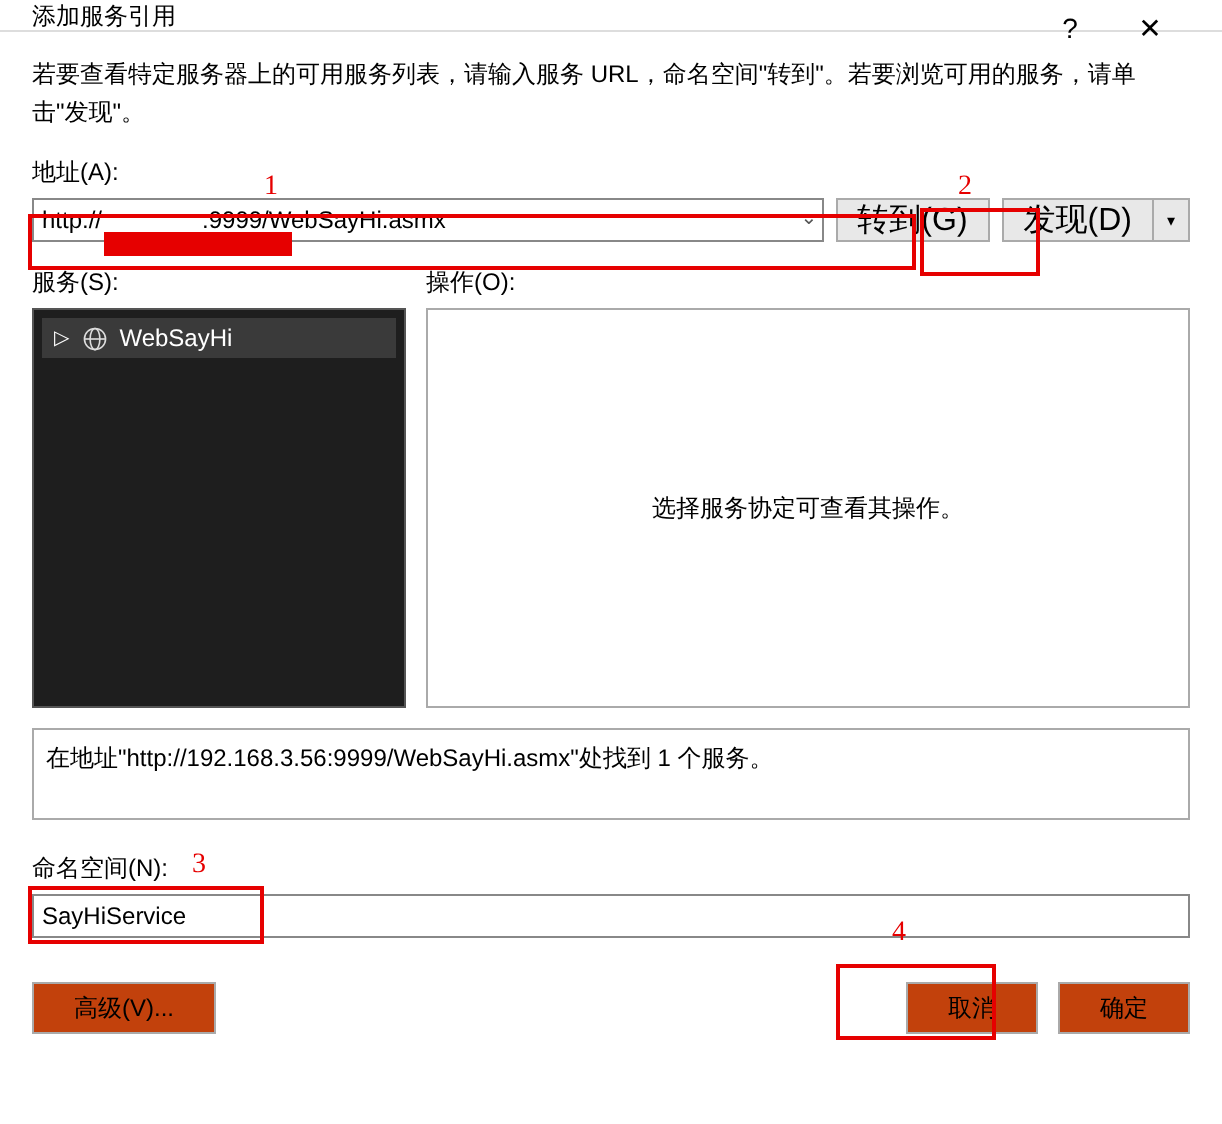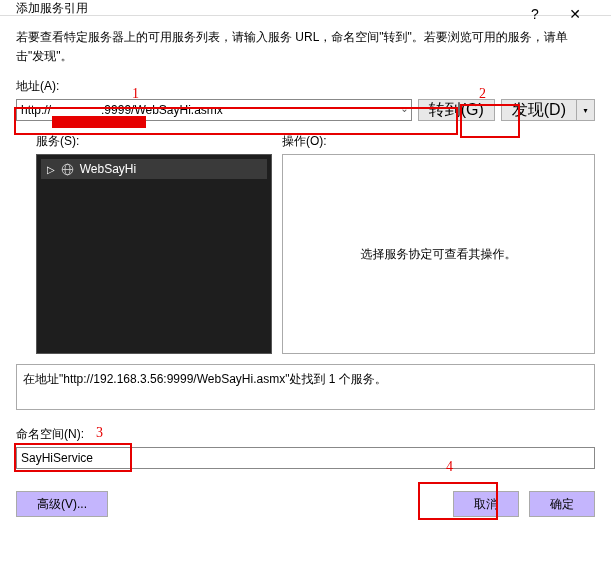--- a/index.html
+++ b/index.html
@@ -88,21 +88,21 @@
     display: flex;
     align-items: center;
     justify-content: center;
     font-size: 8px;
   }
   .panes {
     display: flex;
     gap: 10px;
     margin-bottom: 10px;
   }
-  .pane-left { width: 236px; margin-left: 20px; }
+  .pane-left { width: 187px; }
   .pane-right { flex: 1; }
   .pane-label { margin-bottom: 4px; }
   .tree {
     height: 200px;
     background: #1e1e1e;
     color: #ddd;
     border: 1px solid #555;
     padding: 4px 4px;
     overflow: auto;
   }
@@ -148,21 +148,21 @@
   }
   .footer {
     display: flex;
     align-items: center;
     gap: 10px;
   }
   .footer .spacer { flex: 1; }
   .btn-big {
     height: 26px;
     padding: 0 20px;
-    background: #c4b5fd;
+    background: #c2410c;
     border: 1px solid #aaa;
     cursor: pointer;
     font-family: inherit;
     font-size: 12px;
   }
   
   .ann {
     position: absolute;
     border: 2px solid #e60000;
     pointer-events: none;

